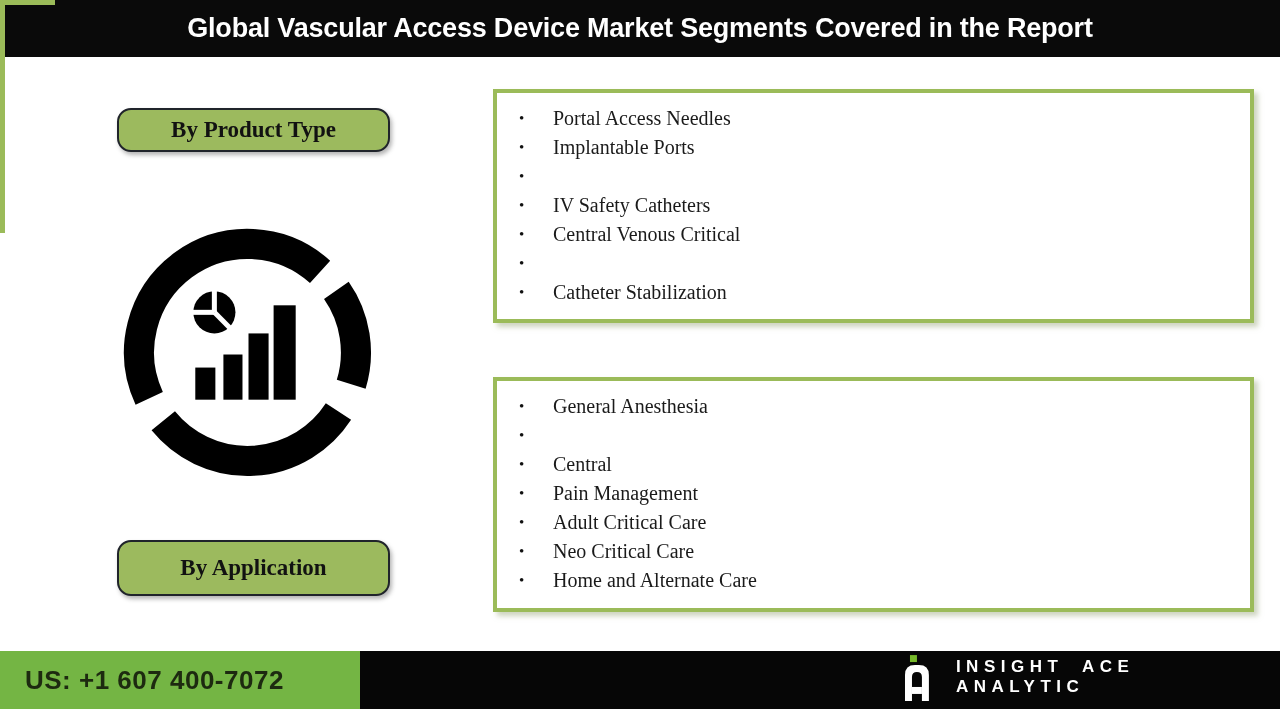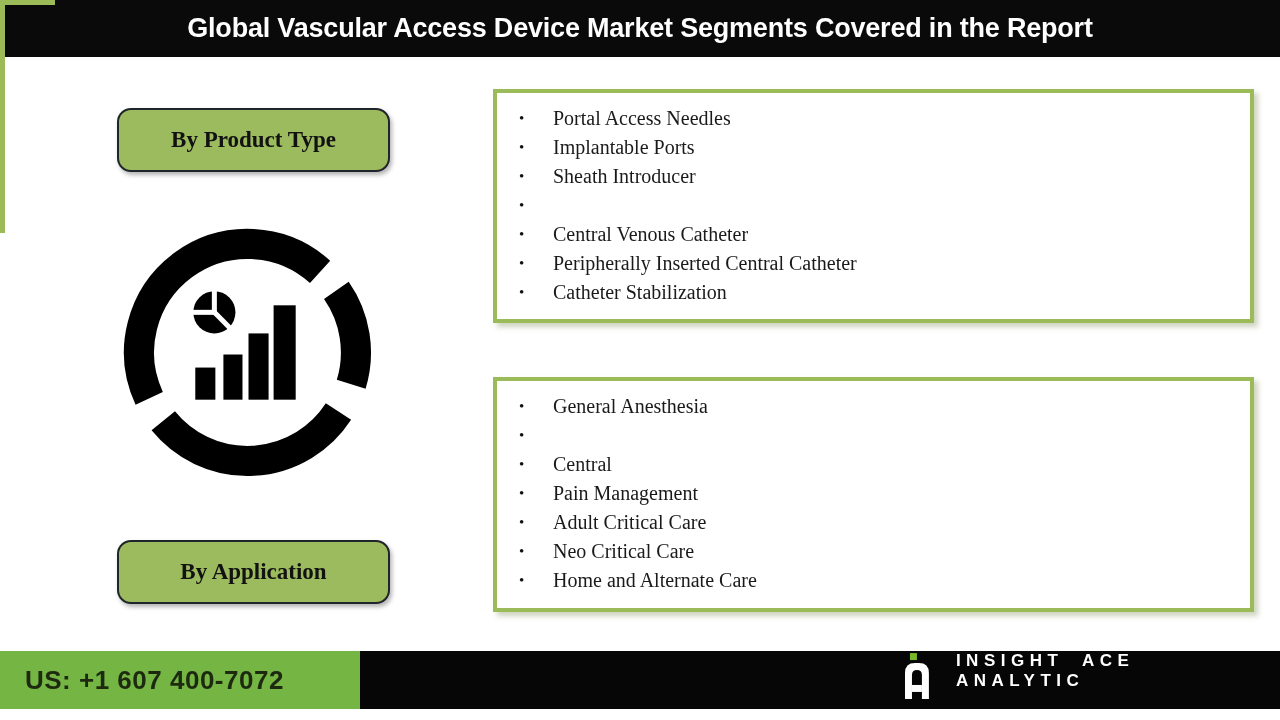--- a/index.html
+++ b/index.html
@@ -20,22 +20,22 @@
   .l-b2-left {left:62; top:566;width:55px;height:5px;}
   .l-b2-right{left:390;top:566;width:53px;height:5px;}
   .l-v2      {left:440;top:378;width:5px; height:233px;}
 
   
   .seg-btn{position:absolute;left:117px;width:273px;background:#9cba5e;
            border:2px solid #20242b;border-radius:14px;box-sizing:border-box;
            display:flex;align-items:center;justify-content:center;
            font-family:"Liberation Serif",serif;font-weight:bold;font-size:23px;color:#121212;
            box-shadow:2px 3px 4px rgba(40,40,40,0.35);}
-  .btn-product{top:108px;height:64px;}
-  .btn-application{top:540px;height:64px;}
+  .btn-product{top:108px;height:44px;}
+  .btn-application{top:540px;height:56px;}
 
   
   .seg-box{position:absolute;left:493px;width:761px;background:#ffffff;
            border:4px solid #9bbb59;box-sizing:border-box;
            box-shadow:4px 4px 5px rgba(158,172,130,0.5);}
   .box-product{top:89px;height:234px;}
   .box-application{top:377px;height:235px;}
   .seg-box ul{list-style:none;margin:0;padding:11px 10px 0 20px;}
   .seg-box li{display:flex;line-height:29px;font-family:"Liberation Serif",serif;
               font-size:20px;color:#1a1a1a;}
@@ -43,21 +43,21 @@
 
   
   .center-icon{position:absolute;left:122px;top:227px;width:251px;height:251px;}
 
   
   .footerbar{position:absolute;left:0;top:651px;width:1280px;height:58px;background:#060606;}
   .phoneblock{position:absolute;left:0;top:0;width:360px;height:58px;background:#74b544;
               display:flex;align-items:center;}
   .phoneblock span{padding-left:25px;font-size:26px;font-weight:bold;color:#1d2a10;
                    letter-spacing:0.5px;font-family:"Liberation Sans",sans-serif;}
-  .brand{position:absolute;left:903px;top:0;height:52px;display:flex;}
+  .brand{position:absolute;left:903px;top:0;height:52px;display:flex;align-items:center;}
   .brand svg{display:block;margin-top:2px;}
   .brand-name{margin-left:25px;color:#ffffff;font-size:17px;font-weight:bold;
               letter-spacing:5.5px;word-spacing:9px;font-family:"Liberation Sans",sans-serif;}
 </style>
 </head>
 <body>
 
 <div class="page">
 
   <div class="titlebar">
@@ -101,32 +101,31 @@
         <li>
           <span class="dot">•</span>
           <span>Portal Access Needles</span>
         </li>
         <li>
           <span class="dot">•</span>
           <span>Implantable Ports</span>
         </li>
         <li>
           <span class="dot">•</span>
-          <span>Sheath Introducer</span>
         </li>
         <li>
           <span class="dot">•</span>
+          <span>IV Safety Catheters</span>
         </li>
         <li>
           <span class="dot">•</span>
-          <span>Central Venous Catheter</span>
+          <span>Central Venous Critical</span>
         </li>
         <li>
           <span class="dot">•</span>
-          <span>Peripherally Inserted Central Catheter</span>
         </li>
         <li>
           <span class="dot">•</span>
           <span>Catheter Stabilization</span>
         </li>
       </ul>
   </div>
 
   <div class="seg-box box-application">
     <ul>

